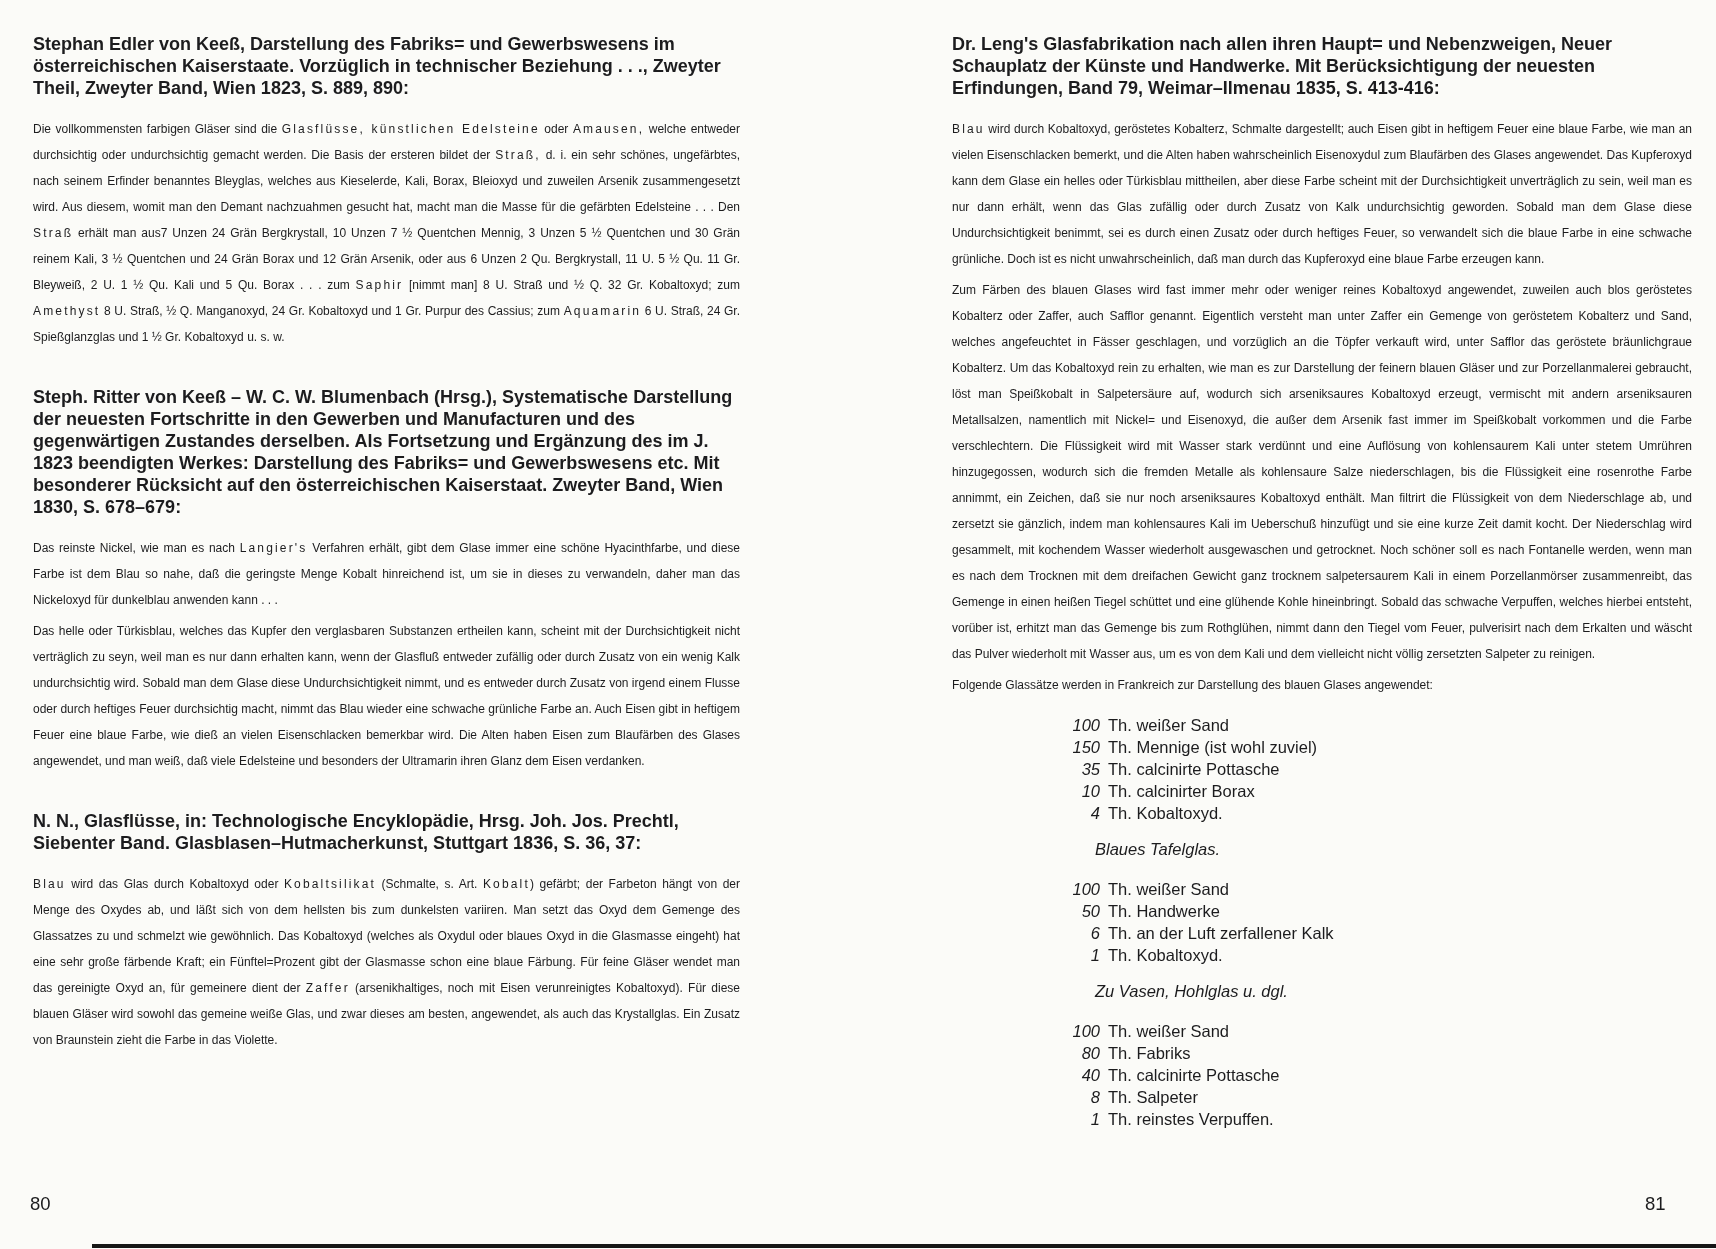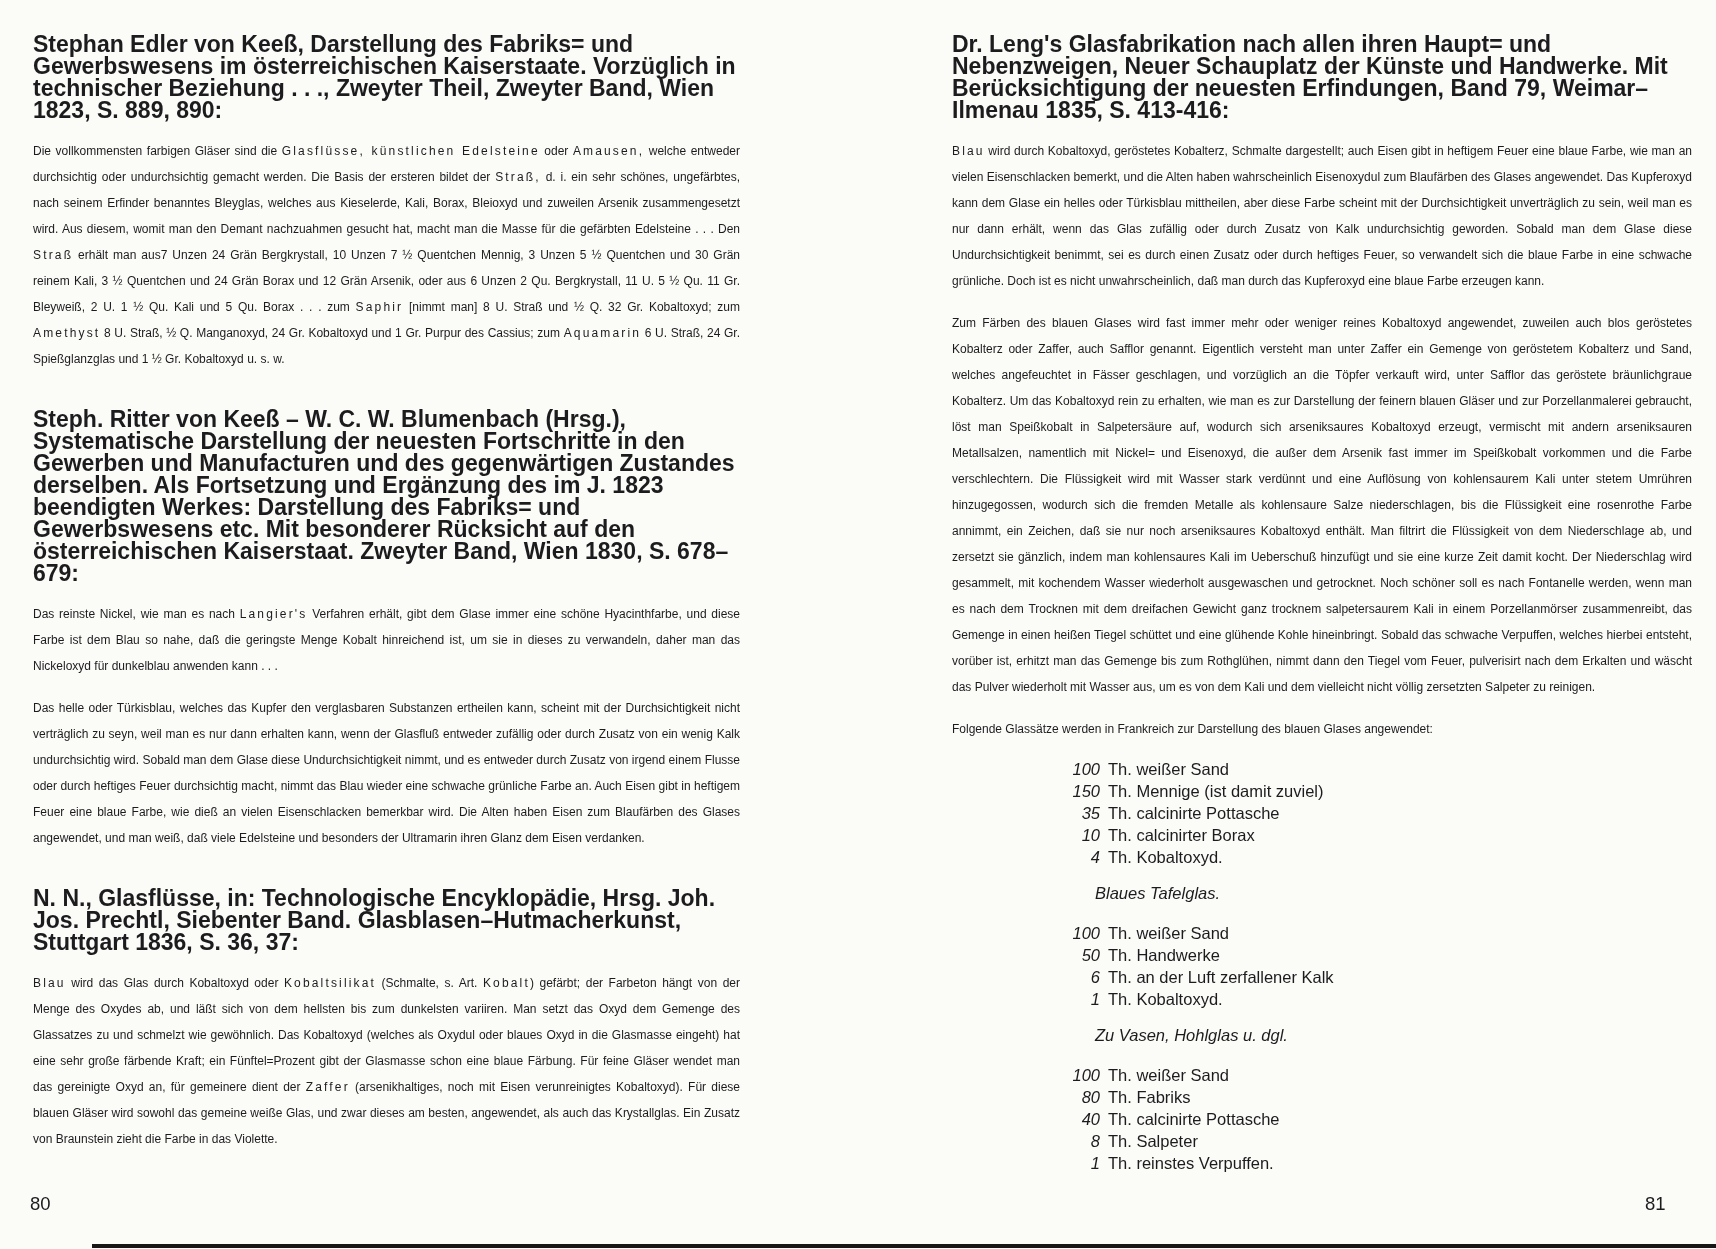--- a/index.html
+++ b/index.html
@@ -12,35 +12,35 @@
     overflow: hidden;
   }
   .page {
     position: absolute;
     top: 33px;
   }
   .page-left  { left: 33px;  width: 707px; }
   .page-right { left: 952px; width: 740px; }
 
   .heading {
-    font-size: 23px;
+    font-size: 18px;
     line-height: 22px;
     font-weight: bold;
     margin: 36px 0 0 0;
     text-align: left;
   }
   .heading:first-child { margin-top: 0; }
 
   .para {
     font-size: 12px;
     line-height: 26px;
     margin: 17px 0 0 0;
     text-align: justify;
   }
-  .para + .para { margin-top: 16px; }
+  .para + .para { margin-top: 5px; }
 
   .sp { letter-spacing: 0.18em; }
 
   .recipe {
     margin: 16px 0 0 110px;
     font-size: 16.5px;
     line-height: 22px;
   }
   .caption + .recipe { margin-top: 18px; }
   .recipe-line { display: flex; }
@@ -94,21 +94,21 @@
       <p class="para"><span class="sp">Blau</span><span> wird durch Kobaltoxyd, geröstetes Kobalterz, Schmalte dargestellt; auch Eisen gibt in heftigem Feuer eine blaue Farbe, wie man an vielen Eisenschlacken bemerkt, und die Alten haben wahrscheinlich Eisenoxydul zum Blaufärben des Glases angewendet. Das Kupferoxyd kann dem Glase ein helles oder Türkisblau mittheilen, aber diese Farbe scheint mit der Durchsichtigkeit unverträglich zu sein, weil man es nur dann erhält, wenn das Glas zufällig oder durch Zusatz von Kalk undurchsichtig geworden. Sobald man dem Glase diese Undurchsichtigkeit benimmt, sei es durch einen Zusatz oder durch heftiges Feuer, so verwandelt sich die blaue Farbe in eine schwache grünliche. Doch ist es nicht unwahrscheinlich, daß man durch das Kupferoxyd eine blaue Farbe erzeugen kann.</span></p>
       <p class="para"><span>Zum Färben des blauen Glases wird fast immer mehr oder weniger reines Kobaltoxyd angewendet, zuweilen auch blos geröstetes Kobalterz oder Zaffer, auch Safflor genannt. Eigentlich versteht man unter Zaffer ein Gemenge von geröstetem Kobalterz und Sand, welches angefeuchtet in Fässer geschlagen, und vorzüglich an die Töpfer verkauft wird, unter Safflor das geröstete bräunlichgraue Kobalterz. Um das Kobaltoxyd rein zu erhalten, wie man es zur Darstellung der feinern blauen Gläser und zur Porzellanmalerei gebraucht, löst man Speißkobalt in Salpetersäure auf, wodurch sich arseniksaures Kobaltoxyd erzeugt, vermischt mit andern arseniksauren Metallsalzen, namentlich mit Nickel= und Eisenoxyd, die außer dem Arsenik fast immer im Speißkobalt vorkommen und die Farbe verschlechtern. Die Flüssigkeit wird mit Wasser stark verdünnt und eine Auflösung von kohlensaurem Kali unter stetem Umrühren hinzugegossen, wodurch sich die fremden Metalle als kohlensaure Salze niederschlagen, bis die Flüssigkeit eine rosenrothe Farbe annimmt, ein Zeichen, daß sie nur noch arseniksaures Kobaltoxyd enthält. Man filtrirt die Flüssigkeit von dem Niederschlage ab, und zersetzt sie gänzlich, indem man kohlensaures Kali im Ueberschuß hinzufügt und sie eine kurze Zeit damit kocht. Der Niederschlag wird gesammelt, mit kochendem Wasser wiederholt ausgewaschen und getrocknet. Noch schöner soll es nach Fontanelle werden, wenn man es nach dem Trocknen mit dem dreifachen Gewicht ganz trocknem salpetersaurem Kali in einem Porzellanmörser zusammenreibt, das Gemenge in einen heißen Tiegel schüttet und eine glühende Kohle hineinbringt. Sobald das schwache Verpuffen, welches hierbei entsteht, vorüber ist, erhitzt man das Gemenge bis zum Rothglühen, nimmt dann den Tiegel vom Feuer, pulverisirt nach dem Erkalten und wäscht das Pulver wiederholt mit Wasser aus, um es von dem Kali und dem vielleicht nicht völlig zersetzten Salpeter zu reinigen.</span></p>
       <p class="para"><span>Folgende Glassätze werden in Frankreich zur Darstellung des blauen Glases angewendet:</span></p>
       <div class="recipe">
         <div class="recipe-line">
           <span class="amt">100</span>
           <span>Th. weißer Sand</span>
         </div>
         <div class="recipe-line">
           <span class="amt">150</span>
-          <span>Th. Mennige (ist damit zuviel)</span>
+          <span>Th. Mennige (ist wohl zuviel)</span>
         </div>
         <div class="recipe-line">
           <span class="amt">35</span>
           <span>Th. calcinirte Pottasche</span>
         </div>
         <div class="recipe-line">
           <span class="amt">10</span>
           <span>Th. calcinirter Borax</span>
         </div>
         <div class="recipe-line">

